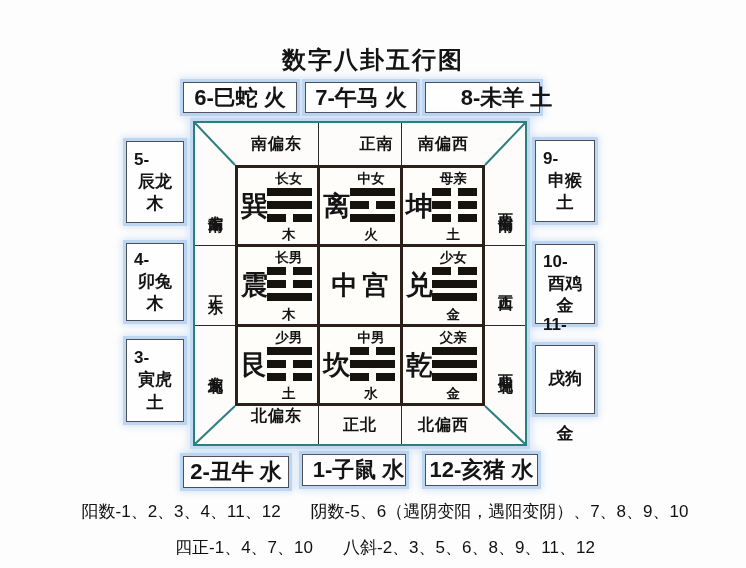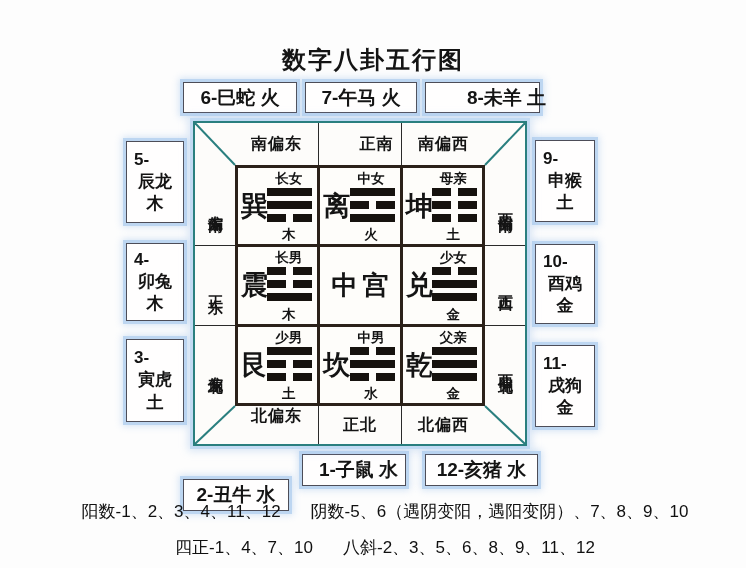--- a/index.html
+++ b/index.html
@@ -4,21 +4,21 @@
 <style>
   html,body{margin:0;padding:0;background:#fdfdfd;}
   .page{position:relative;width:746px;height:568px;background:#fdfdfd;overflow:hidden;
         font-family:"Liberation Sans","DejaVu Sans",sans-serif;color:#141414;}
   .title{position:absolute;top:38px;left:0;width:100%;text-align:center;
          font-size:24px;font-weight:bold;letter-spacing:2px;margin-top:6px;}
   
   .zbox{position:absolute;background:#fffefe;border:1.6px solid #4d4d58;box-sizing:border-box;
         box-shadow:0 0 0 3px var(--box-glow,#bdd6f1),0 0 7px 4px rgba(160,195,235,.45);
         display:flex;align-items:center;justify-content:center;font-weight:bold;}
-  .zbox.h{font-size:19px;white-space:pre;}
+  .zbox.h{font-size:22px;white-space:pre;}
   .zbox.v{flex-direction:column;justify-content:center;font-size:17px;line-height:1.3;}
   .zbox.v .num{align-self:flex-start;padding-left:7px;}
   
   .frame{position:absolute;left:193px;top:121px;width:334px;height:325px;box-sizing:border-box;
          border:2px solid var(--frame-teal,#2a7f7f);background:#fdfcfa;
          box-shadow:0 0 0 3px rgba(185,214,241,.75),0 0 8px 5px rgba(160,195,235,.4);}
   .frame svg{position:absolute;left:0;top:0;}
   .dir{position:absolute;display:flex;align-items:center;justify-content:center;
        font-weight:bold;box-sizing:border-box;}
   .dir.hband{font-size:16px;letter-spacing:1px;}
@@ -76,27 +76,27 @@
   <div class="zbox v" style="left:535px;top:140px;width:60px;height:82px;">
     <span class="num">9-</span>
     <span>申猴</span>
     <span>土</span>
   </div>
   <div class="zbox v" style="left:535px;top:244px;width:60px;height:80px;">
     <span class="num">10-</span>
     <span>酉鸡</span>
     <span>金</span>
   </div>
-  <div class="zbox v" style="left:535px;top:345px;width:60px;height:82px;">
+  <div class="zbox v" style="left:535px;top:345px;width:60px;height:69px;gap:32px;">
     <span class="num">11-</span>
     <span>戌狗</span>
     <span>金</span>
   </div>
 
-  <div class="zbox h" style="left:183px;top:479px;width:106px;height:32px;"><span>2-丑牛 水</span></div>
+  <div class="zbox h" style="left:183px;top:456px;width:106px;height:32px;"><span>2-丑牛 水</span></div>
   <div class="zbox h" style="left:302px;top:454px;width:104px;height:32px;padding-left:9px;"><span>1-子鼠 水</span></div>
   <div class="zbox h" style="left:425px;top:454px;width:113px;height:32px;"><span>12-亥猪 水</span></div>
 
   <div class="frame">
     <svg width="330" height="321" viewBox="0 0 330 321">
       <line x1="0" y1="0" x2="40" y2="42" stroke="#2a7f7f" stroke-width="2"></line>
       <line x1="330" y1="0" x2="290" y2="42" stroke="#2a7f7f" stroke-width="2"></line>
       <line x1="0" y1="321" x2="40" y2="283" stroke="#2a7f7f" stroke-width="2"></line>
       <line x1="330" y1="321" x2="290" y2="283" stroke="#2a7f7f" stroke-width="2"></line>
     </svg>

